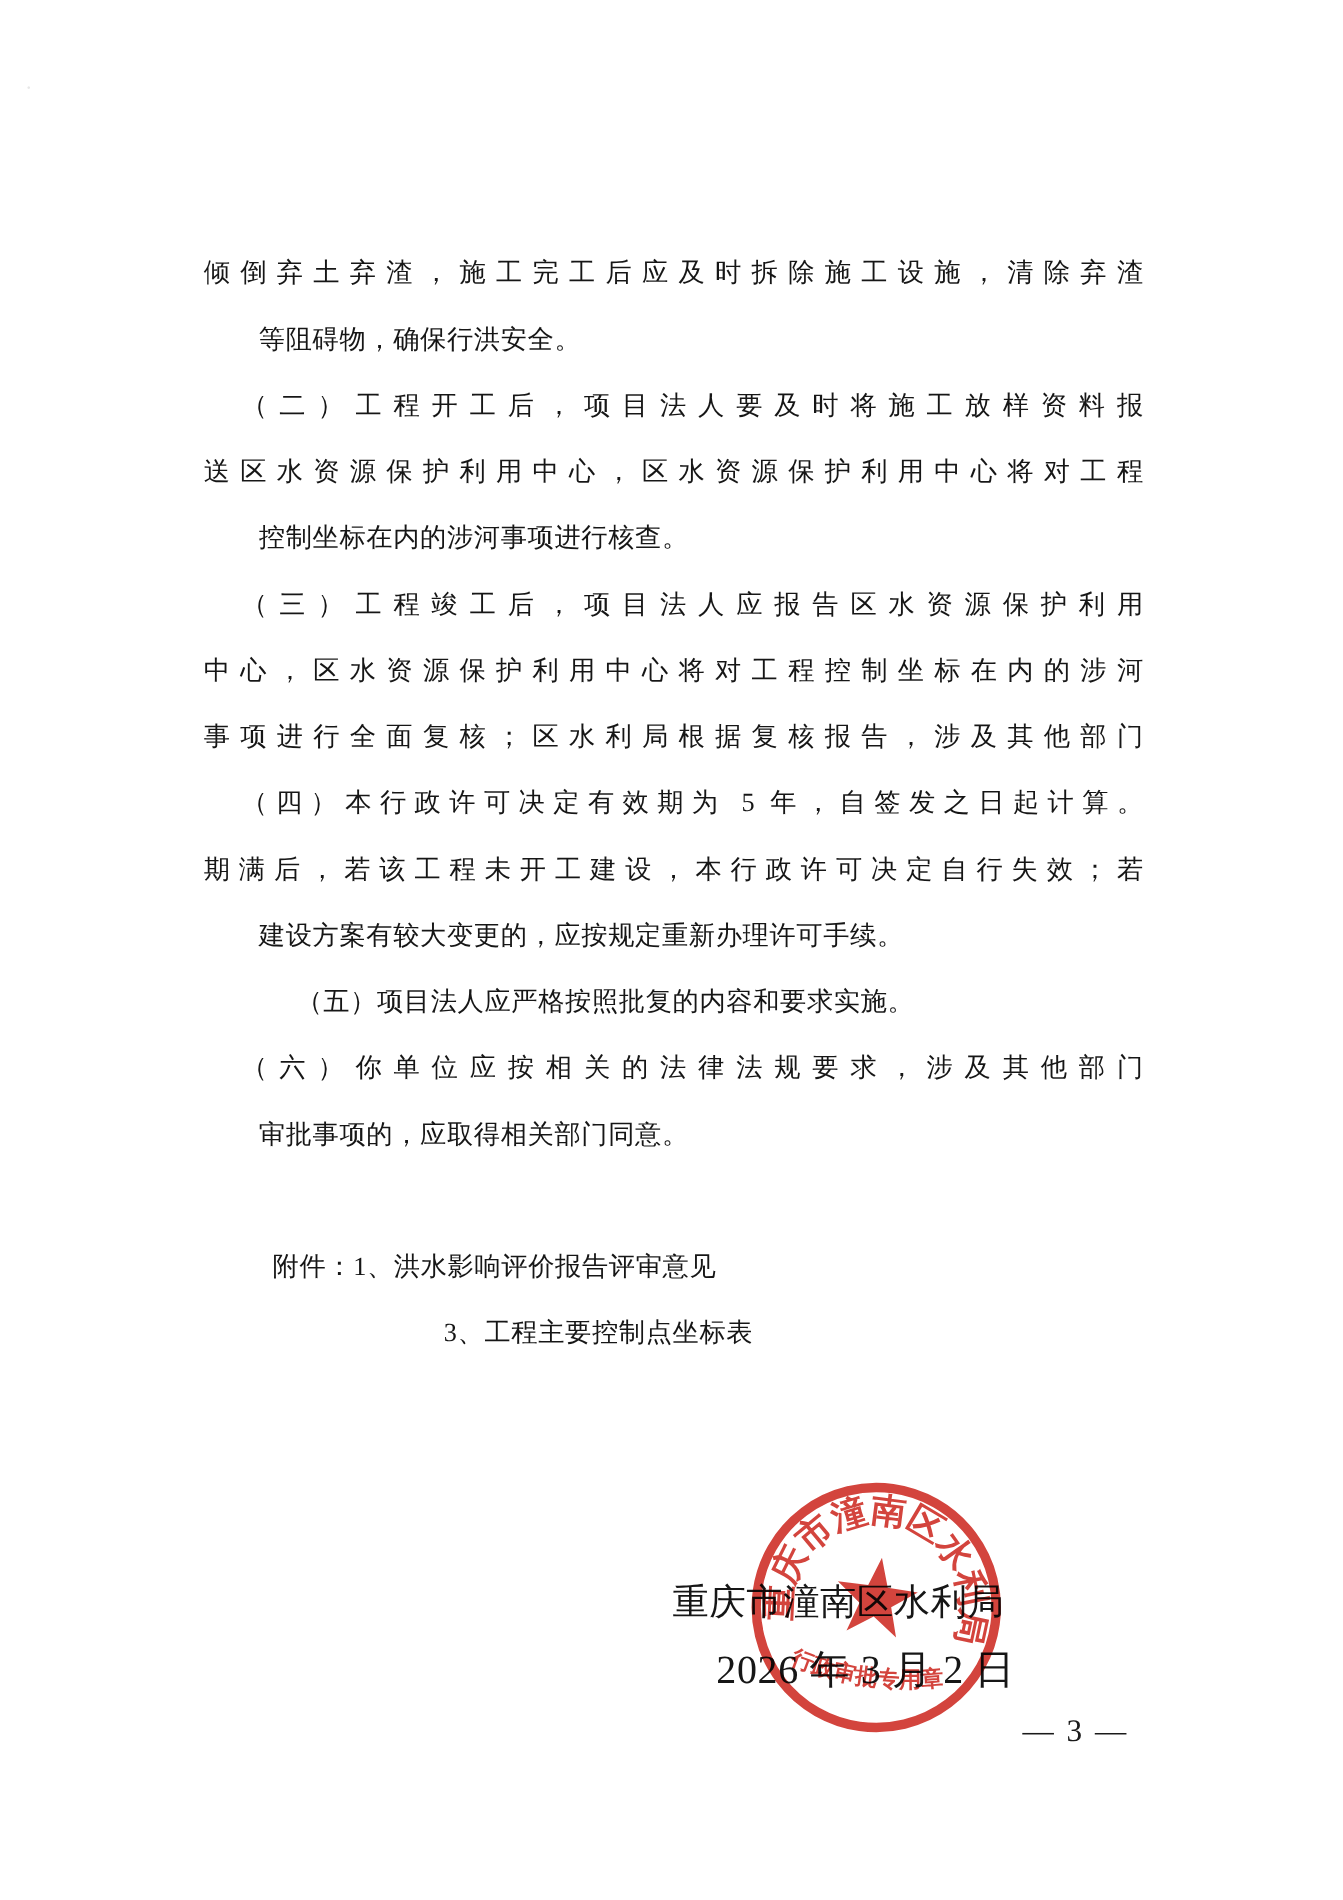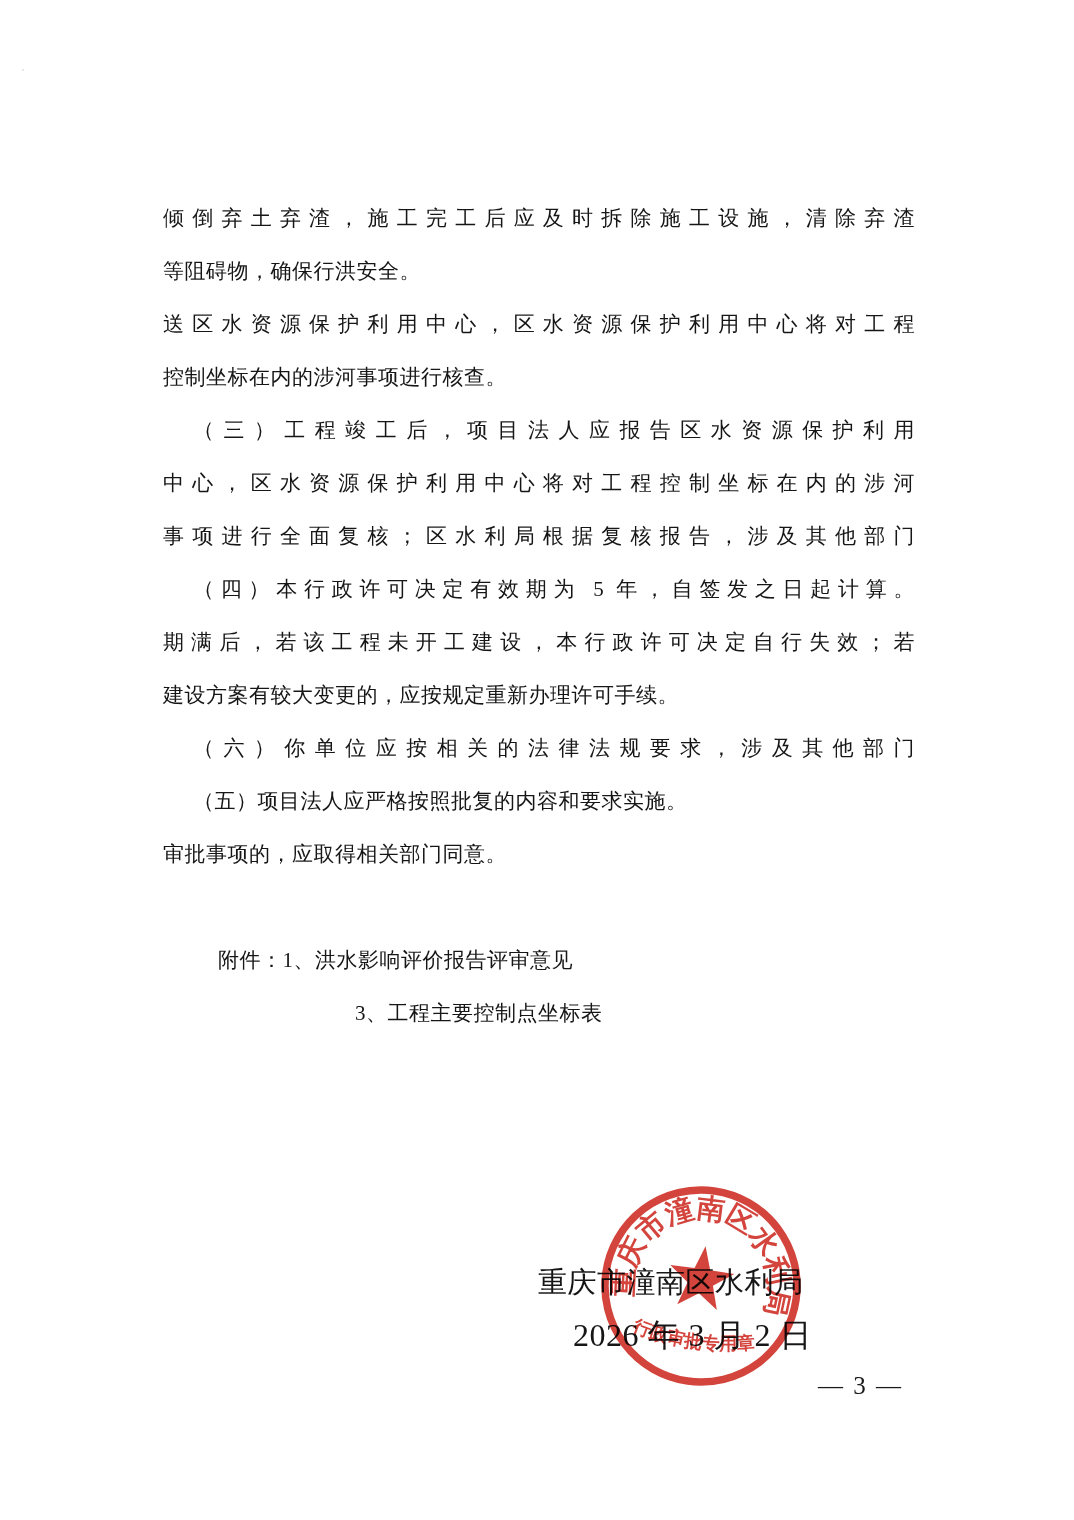--- a/index.html
+++ b/index.html
@@ -20,21 +20,21 @@
   }
   .line {
     height: 53px;
     line-height: 53px;
     font-size: 21px;
     letter-spacing: 0.5px;
     text-align: justify;
     text-align-last: justify;
     white-space: pre-wrap;
   }
-  .line.end { text-align-last: left; }
+  .line.end { text-align-last: left; margin-left: 44px; }
   .line.indent { padding-left: 30px; }
   .line.blank { height: 53px; }
   .attach-1 { padding-left: 55px; text-align-last: left; }
   .attach-2 { padding-left: 192px; text-align-last: left; }
   .signature {
     position: absolute;
     left: 538px;
     top: 1265px;
     font-size: 29px;
     letter-spacing: 0.5px;
@@ -83,30 +83,31 @@
 </head>
 <body>
 
 <div class="page">
 
   <span class="speck">·</span>
 
   <div class="doc-body">
     <div class="line">倾倒弃土弃渣，施工完工后应及时拆除施工设施，清除弃渣</div>
     <div class="line end">等阻碍物，确保行洪安全。</div>
+    <div class="line indent">（二）工程开工后，项目法人要及时将施工放样资料报</div>
     <div class="line">送区水资源保护利用中心，区水资源保护利用中心将对工程</div>
     <div class="line end">控制坐标在内的涉河事项进行核查。</div>
     <div class="line indent">（三）工程竣工后，项目法人应报告区水资源保护利用</div>
     <div class="line">中心，区水资源保护利用中心将对工程控制坐标在内的涉河</div>
     <div class="line">事项进行全面复核；区水利局根据复核报告，涉及其他部门</div>
     <div class="line indent">（四）本行政许可决定有效期为 5 年，自签发之日起计算。</div>
     <div class="line">期满后，若该工程未开工建设，本行政许可决定自行失效；若</div>
     <div class="line end">建设方案有较大变更的，应按规定重新办理许可手续。</div>
+    <div class="line indent end">（五）项目法人应严格按照批复的内容和要求实施。</div>
     <div class="line indent">（六）你单位应按相关的法律法规要求，涉及其他部门</div>
-    <div class="line indent end">（五）项目法人应严格按照批复的内容和要求实施。</div>
     <div class="line end">审批事项的，应取得相关部门同意。</div>
     <div class="line blank"></div>
     <div class="line attach-1">附件：1、洪水影响评价报告评审意见</div>
     <div class="line attach-2">3、工程主要控制点坐标表</div>
   </div>
 
   <div class="signature">重庆市潼南区水利局</div>
   <div class="date-line">2026 年 3 月 2 日</div>
   <div class="page-number">— 3 —</div>
 

